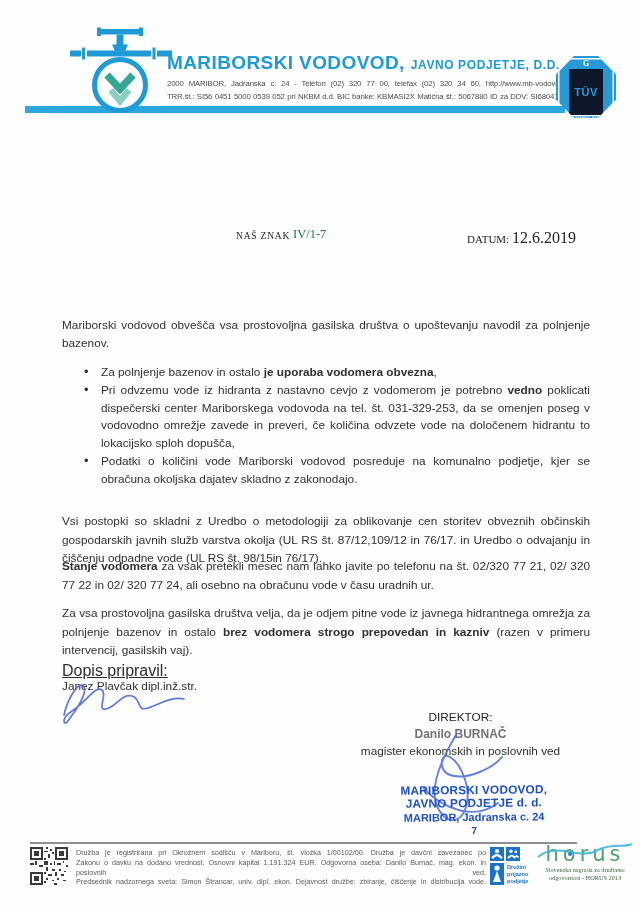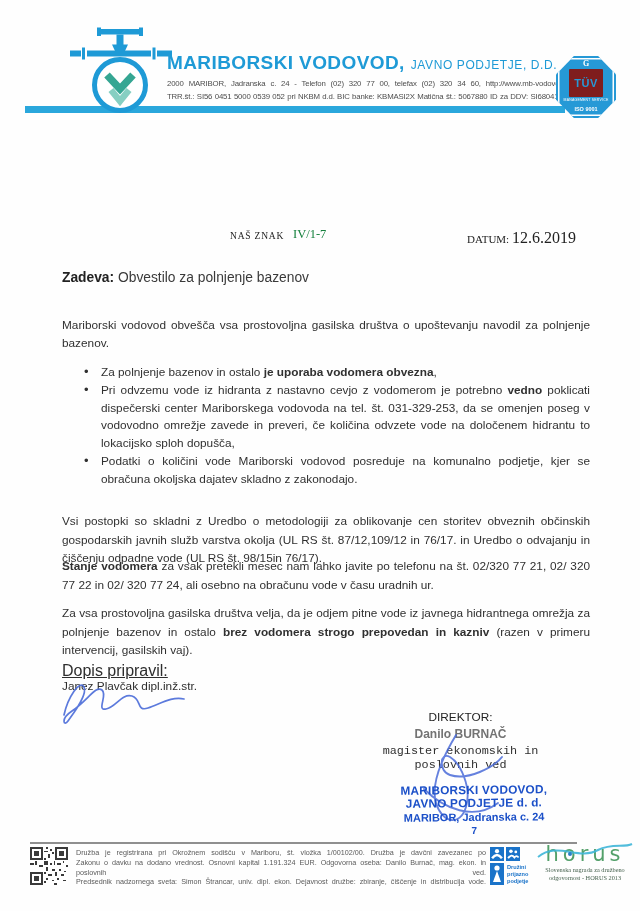--- a/index.html
+++ b/index.html
@@ -5,36 +5,36 @@
   html,body{margin:0;padding:0;background:#e8e8e8;}
   #page{position:relative;width:640px;height:911px;background:#fefefe;overflow:hidden;
         font-family:"Liberation Sans",sans-serif;color:#2e2e2e;}
   .abs{position:absolute;}
 
   
   .header-bar{left:25px;top:106px;width:540px;height:7px;background:#2aa7dc;}
   .logo-svg{left:70px;top:27px;}
   .company-line{left:167px;top:52px;white-space:nowrap;}
   .company-name{font-weight:700;font-size:19px;color:#1e9ad6;letter-spacing:.4px;}
-  .company-suffix{font-weight:400;font-size:12px;color:#1e9ad6;letter-spacing:.6px;margin-left:6px;}
+  .company-suffix{font-weight:700;font-size:12px;color:#1e9ad6;letter-spacing:.6px;margin-left:6px;}
   .addr{left:167px;width:404px;font-size:7.8px;letter-spacing:-.15px;color:#4d4d4d;
         text-align:justify;text-align-last:justify;}
   .addr1{top:79px;} .addr2{top:92px;}
   .tuv{left:556px;top:56px;width:60px;height:62px;background:#2699d6;
        clip-path:polygon(30% 0,70% 0,100% 30%,100% 70%,70% 100%,30% 100%,0 70%,0 30%);
        display:flex;flex-direction:column;align-items:center;box-shadow:inset 0 0 0 2px #2699d6, inset 0 0 0 3.5px #fff;}
   .tuv-g{color:#fff;font-family:"Liberation Serif",serif;font-weight:700;font-size:8px;margin-top:3px;}
-  .tuv-box{background:#7f1d1d;color:#2699d6;font-weight:700;font-size:11px;line-height:12px;
-           padding:8px 5px;border-radius:1px;margin-top:1px;letter-spacing:.5px;}
+  .tuv-box{background:#0f172a;color:#2699d6;font-weight:700;font-size:11px;line-height:12px;
+           padding:17px 5px;border-radius:1px;margin-top:1px;letter-spacing:.5px;}
   .tuv-ms{color:#fff;font-size:3.5px;margin-top:1px;letter-spacing:.2px;}
   .tuv-iso{color:#fff;font-weight:700;font-size:5.5px;margin-top:4px;}
 
   
   .serif{font-family:"Liberation Serif",serif;}
-  .ref-label{left:230px;top:231px;font-size:9.5px;letter-spacing:.8px;color:#222;}
+  .ref-label{left:236px;top:231px;font-size:9.5px;letter-spacing:.8px;color:#222;}
   .ref-value{left:293px;top:227px;font-size:12.5px;color:#15803d;}
   .date-line{left:467px;top:229px;font-size:11px;color:#222;}
   .date-value{font-size:16px;}
 
   
   .subject{left:62px;top:270px;font-size:13.8px;color:#3a3a3a;}
   .subject b{color:#222;}
   .par{left:62px;width:528px;font-size:11.8px;line-height:17.6px;text-align:justify;color:#303030;}
   .p-intro{top:317px;}
   ul.blist{left:84px;top:364px;width:506px;list-style:none;margin:0;padding:0;
@@ -45,21 +45,21 @@
   .p-meter{top:557px;line-height:18.6px;}
   .p-prohibition{top:604px;line-height:18.6px;}
 
   
   .prep-label{left:62px;top:662px;font-size:16px;text-decoration:underline;}
   .prep-name{left:62px;top:679px;font-size:11.8px;}
   .sig1{left:56px;top:671px;}
   .dir-block{left:348px;top:710px;width:225px;text-align:center;}
   .dir-title{font-size:11.8px;color:#222;}
   .dir-name{font-size:12px;font-weight:700;margin-top:3px;color:#737373;}
-  .dir-degree{font-size:11.8px;margin-top:3px;color:#303030;font-family:Liberation Mono, monospace;}
+  .dir-degree{font-size:11.8px;margin-top:3px;color:#303030;}
   .sig2{left:396px;top:729px;}
   .stamp{left:383px;top:784px;width:182px;text-align:center;color:#1c50c8;
          transform:rotate(-.6deg);line-height:13.4px;}
   .stamp-l1,.stamp-l2{font-weight:700;font-size:11.8px;letter-spacing:.2px;}
   .stamp-l3{font-weight:600;font-size:11px;}
   .stamp-l4{font-weight:700;font-size:10px;}
 
   
   .foot-rule{left:30px;top:842px;width:547px;height:2px;background:#8f8f8f;}
   .qr{left:30px;top:847px;}
@@ -115,24 +115,20 @@
     <span class="tuv-g">G</span>
     <span class="tuv-box">TÜV</span>
     <span class="tuv-ms">MANAGEMENT SERVICE</span>
     <span class="tuv-iso">ISO 9001</span>
   </div>
 
   <span class="abs serif ref-label">NAŠ ZNAK</span>
   <span class="abs serif ref-value">IV/1-7</span>
   <span class="abs serif date-line"><span>DATUM:</span> <span class="date-value">12.6.2019</span></span>
 
-  <div class="abs subject">
-    <b>Zadeva:</b>
-    <span>Obvestilo za polnjenje bazenov</span>
-  </div>
 
   <div class="abs par p-intro">Mariborski vodovod obvešča vsa  prostovoljna gasilska društva o upoštevanju navodil za polnjenje bazenov.</div>
 
   <ul class="abs blist">
     <li>
       <span class="dot">•</span><span>Za polnjenje bazenov in ostalo </span><b>je uporaba  vodomera obvezna</b><span>,</span>
     </li>
     <li>
       <span class="dot">•</span><span>Pri odvzemu vode iz hidranta z nastavno cevjo z vodomerom je potrebno </span><b>vedno</b><span> poklicati dispečerski center Mariborskega vodovoda na tel. št. 031-329-253,  da se omenjen poseg v vodovodno omrežje zavede in preveri, če količina odvzete vode na določenem  hidrantu to lokacijsko sploh dopušča,</span>
     </li>

